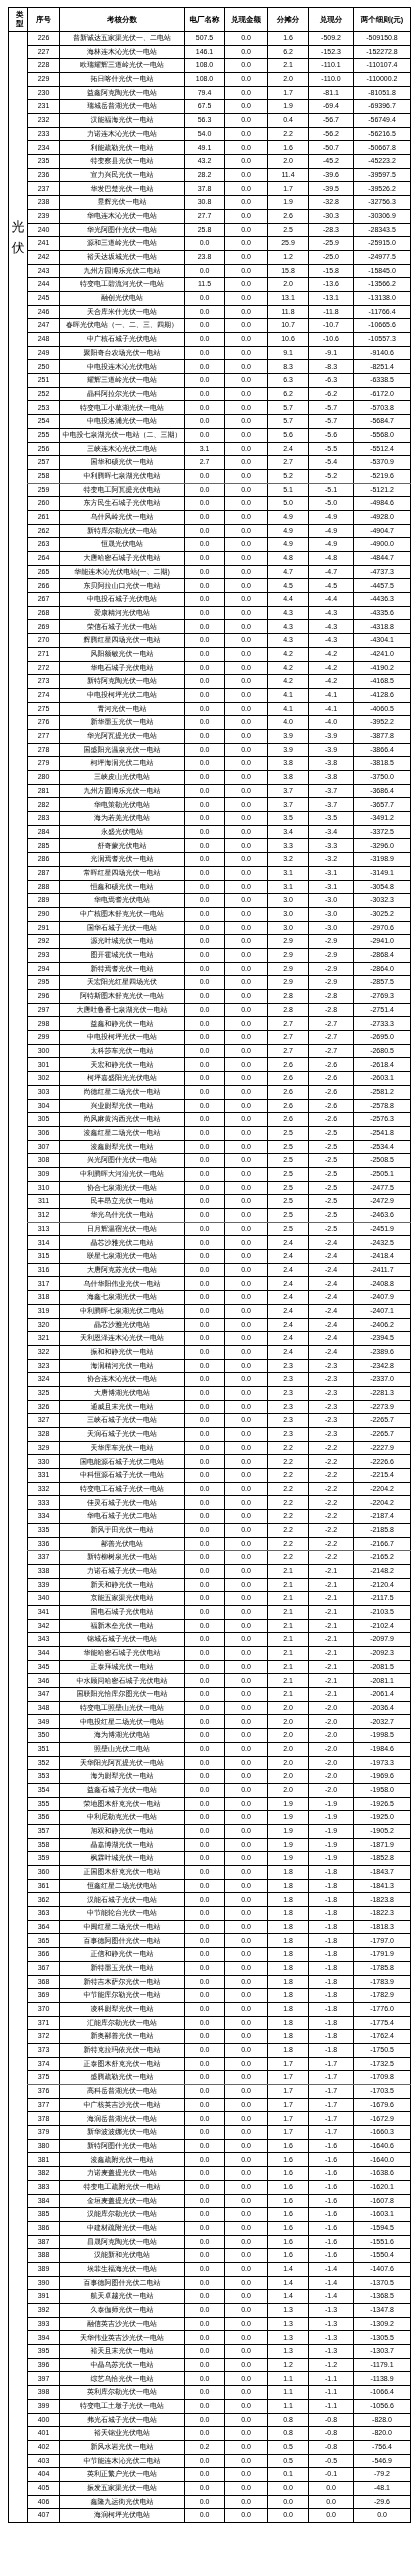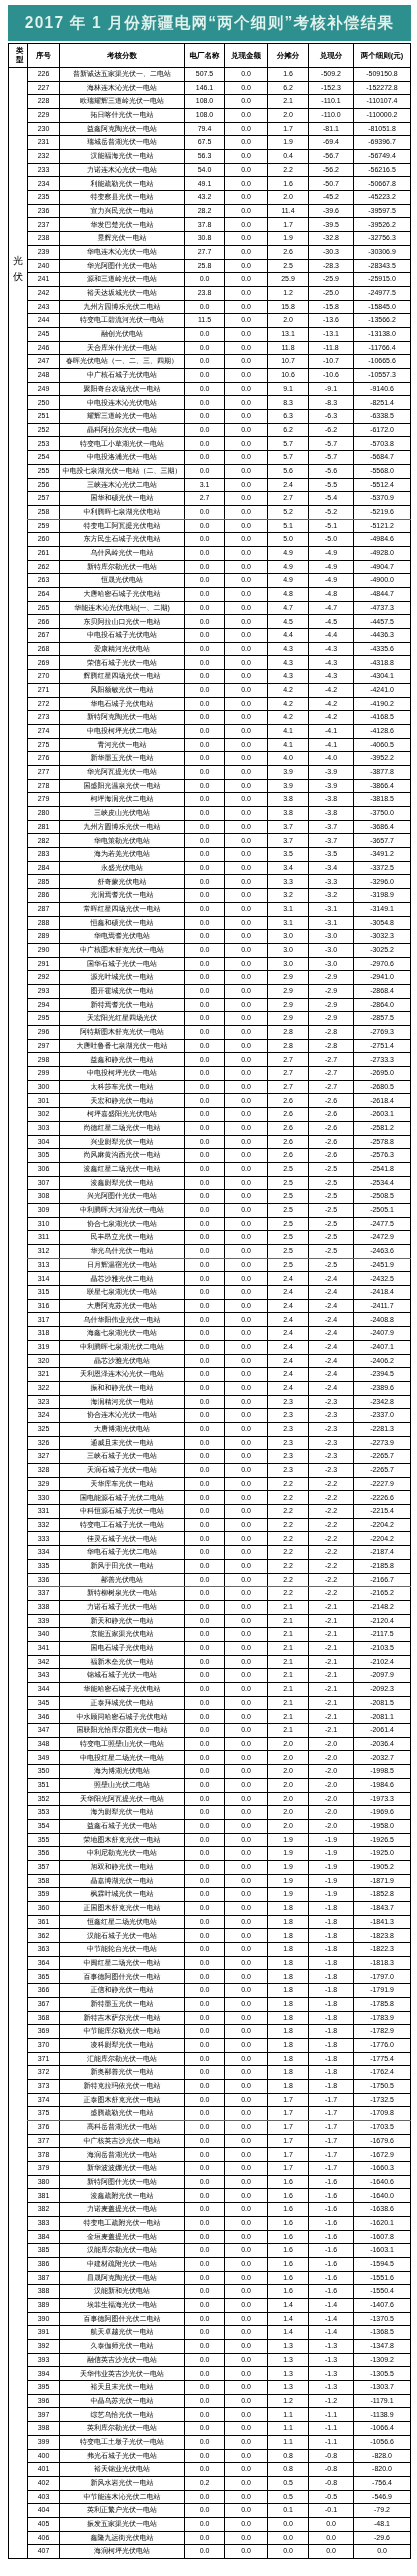--- a/index.html
+++ b/index.html
@@ -29,38 +29,37 @@
   thead th{height:23px;font-weight:bold;font-size:7.5px;}
   th.type-head{
     word-break:break-all;
     line-height:1.25;
     padding:0 3.5px;
     text-align:right;
   }
   td.type-cell{
     vertical-align:top;
     padding-top:185px;
-    font-size:10px;
+    font-size:13px;
     font-weight:normal;
     word-break:break-all;
     line-height:1.6;
     background:#fff;
   }
   td.c-name{padding:0 1.7px;}
   tr.section-end td{border-bottom:1.7px double #666;}
   tr.halftone td{
     background-image:radial-gradient(circle,#cfcfcf 0.5px,transparent 0.5px);
     background-size:4px 4px;
   }
 </style>
 </head>
 <body>
 
 <div class="page">
-  <div class="title-bar">2017 年 1 月份新疆电网“两个细则”考核补偿结果</div>
 
   <table>
     <colgroup>
       <col style="width:19px">
       <col style="width:32px">
       <col style="width:125px">
       <col style="width:40px">
       <col style="width:43px">
       <col style="width:41px">
       <col style="width:45px">

